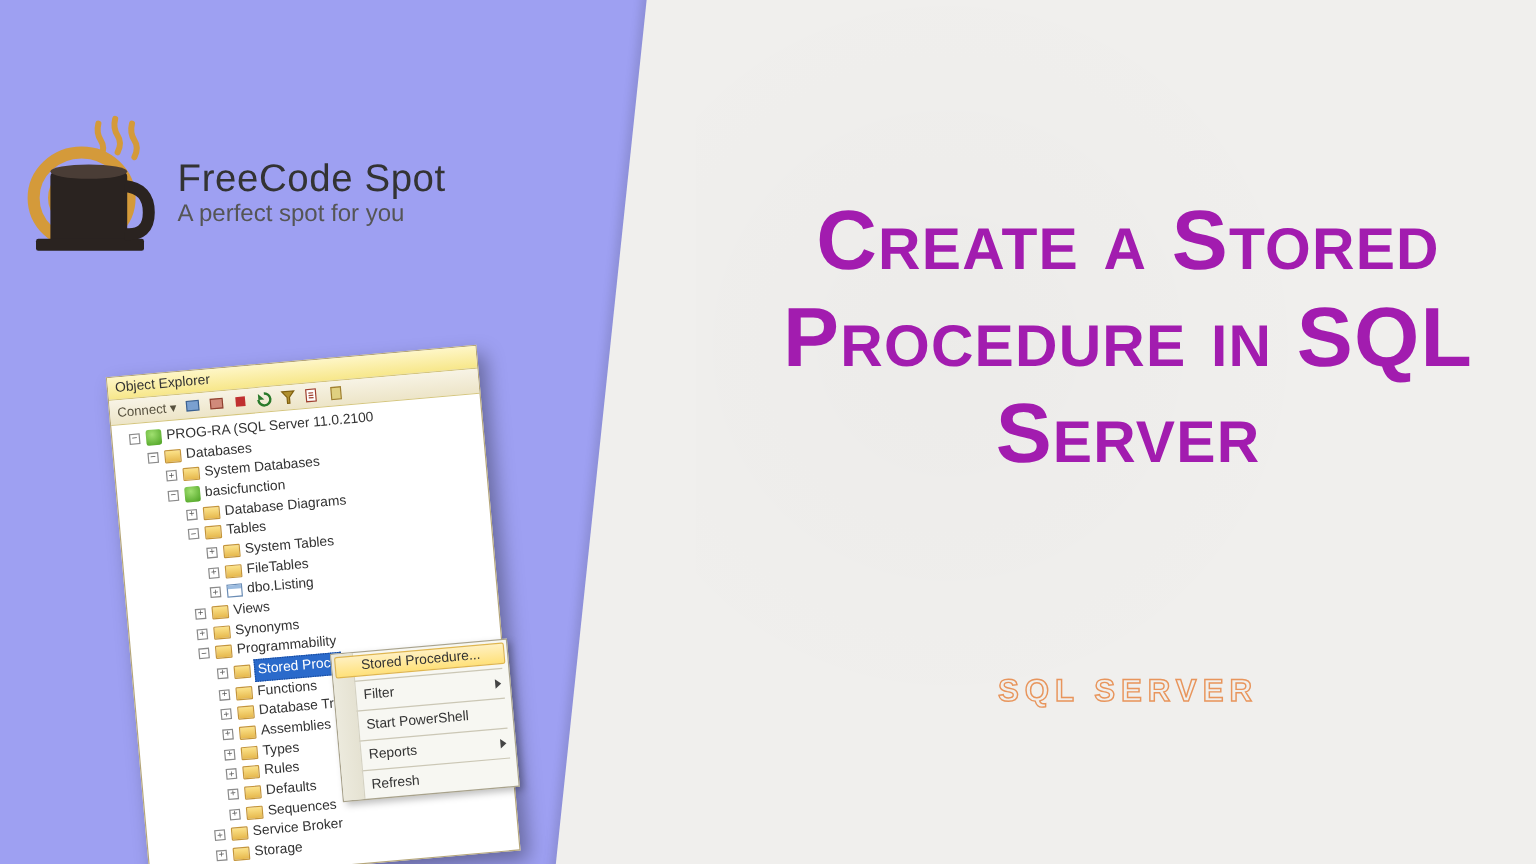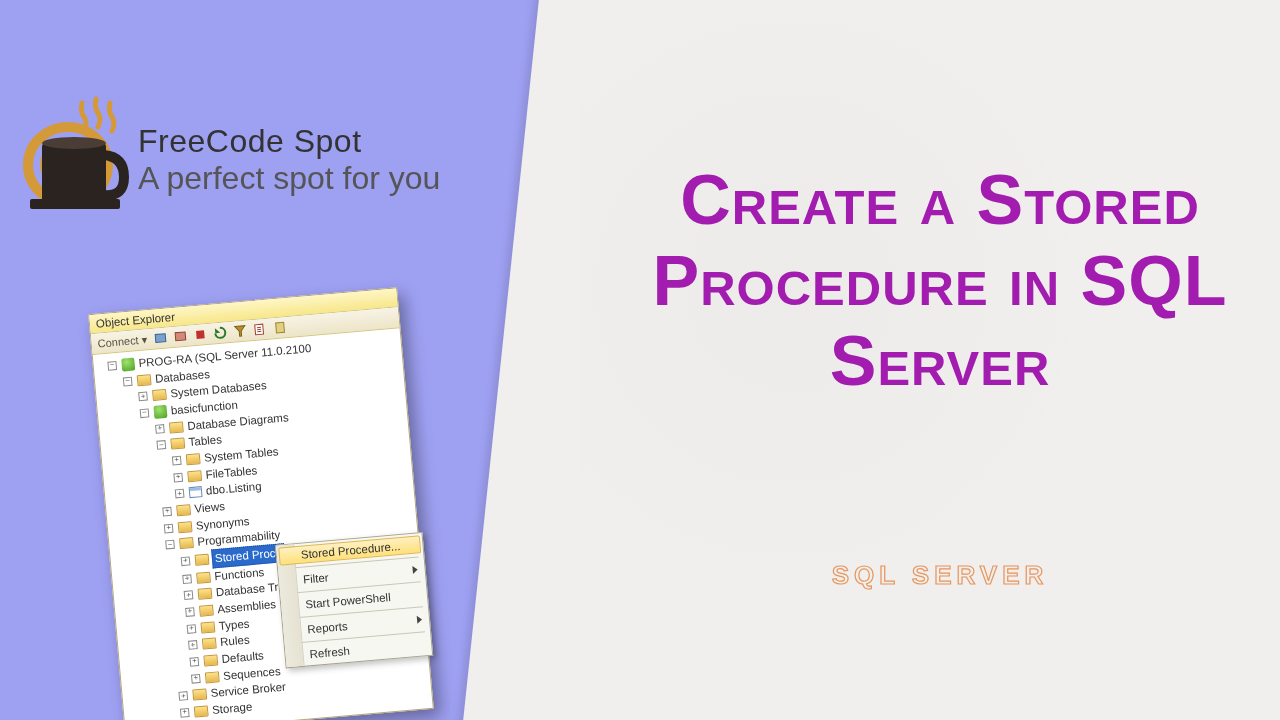--- a/index.html
+++ b/index.html
@@ -27,25 +27,25 @@
   background: #f0efed;
   transform: rotate(6deg);
   box-shadow: -4px 0 8px rgba(0,0,0,0.12);
 }
 
 .logo-area {
   position: absolute;
   left: 20px; top: 95px;
   display: flex;
   align-items: center;
-  gap: 8px;
+  gap: 18px;
 }
 .logo-icon { width: 110px; height: 130px; position: relative; }
 .logo-text .brand { font-size: 32px; color: #333; font-family: Arial, sans-serif; letter-spacing: 0.5px; }
-.logo-text .tagline { font-size: 32px; color: #555; font-family: Arial, sans-serif; }
+.logo-text .tagline { font-size: 20px; color: #555; font-family: Arial, sans-serif; }
 
 .headline {
   position: absolute;
   left: 620px; top: 160px;
   width: 640px;
   text-align: center;
   font-family: "Arial Black", Impact, sans-serif;
   font-weight: 900;
   font-size: 70px;
   line-height: 1.15;

